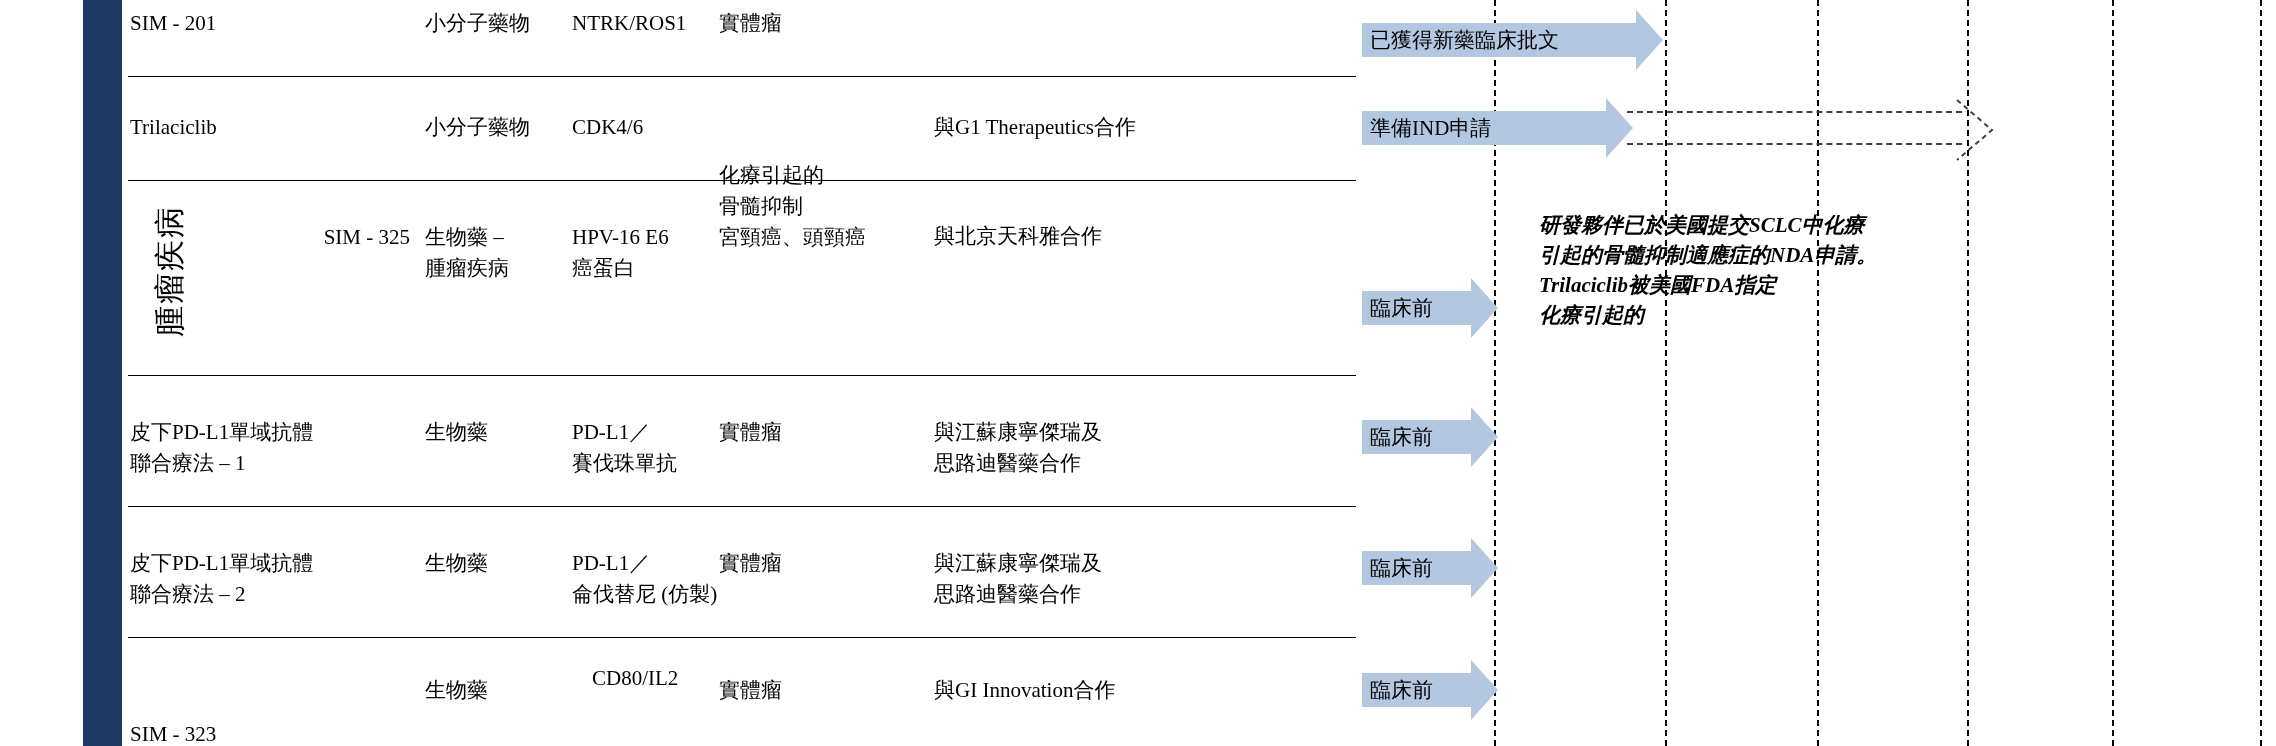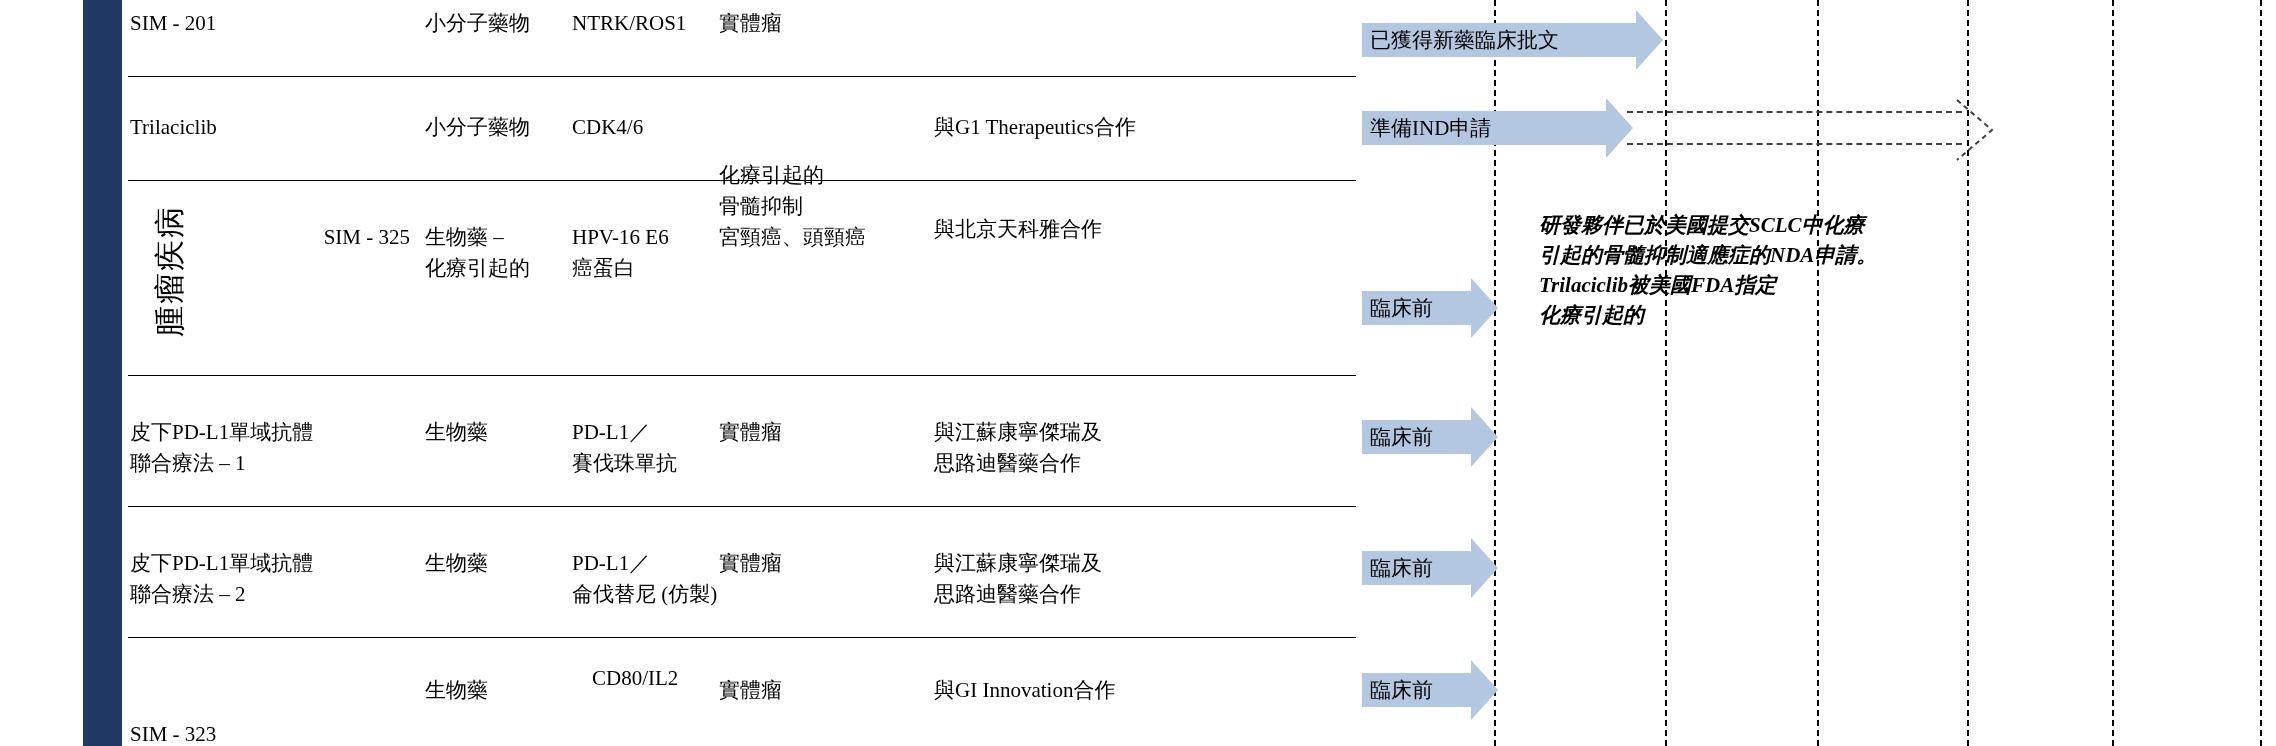--- a/index.html
+++ b/index.html
@@ -158,25 +158,25 @@
       <div class="cell c-targ" style="top:36px;">CDK4/6</div>
       <div class="cell c-ind" style="top:36px;margin-top:48px;">化療引起的
 骨髓抑制</div>
       <div class="cell c-part" style="top:36px;">與G1 Therapeutics合作</div>
     </div>
 
     <div class="row" style="top:180px;height:195px;">
       <div class="divider"></div>
       <div class="cell c-name" style="top:42px;text-align:right;">SIM - 325</div>
       <div class="cell c-type" style="top:42px;">生物藥 –
-化療引起的</div>
+腫瘤疾病</div>
       <div class="cell c-targ" style="top:42px;font-family:Liberation Serif, serif;">HPV-16 E6
 癌蛋白</div>
       <div class="cell c-ind" style="top:42px;">宮頸癌、頭頸癌</div>
-      <div class="cell c-part" style="top:34px;">與北京天科雅合作</div>
+      <div class="cell c-part" style="top:42px;font-family:Liberation Mono, monospace;">與北京天科雅合作</div>
     </div>
 
     <div class="row" style="top:375px;height:131px;">
       <div class="divider"></div>
       <div class="cell c-name" style="top:42px;">皮下PD-L1單域抗體
 聯合療法 – 1</div>
       <div class="cell c-type" style="top:42px;">生物藥</div>
       <div class="cell c-targ" style="top:42px;">PD-L1／
 賽伐珠單抗</div>
       <div class="cell c-ind" style="top:42px;">實體瘤</div>

